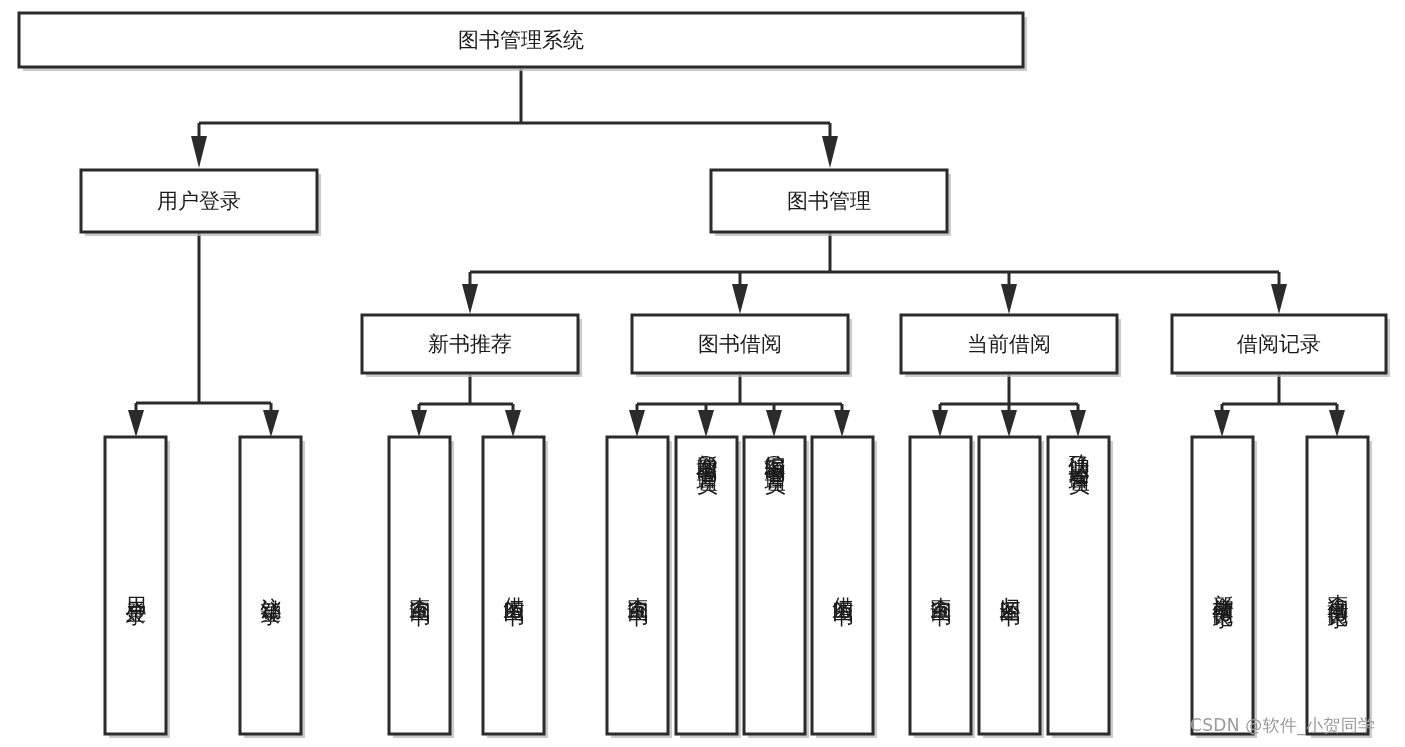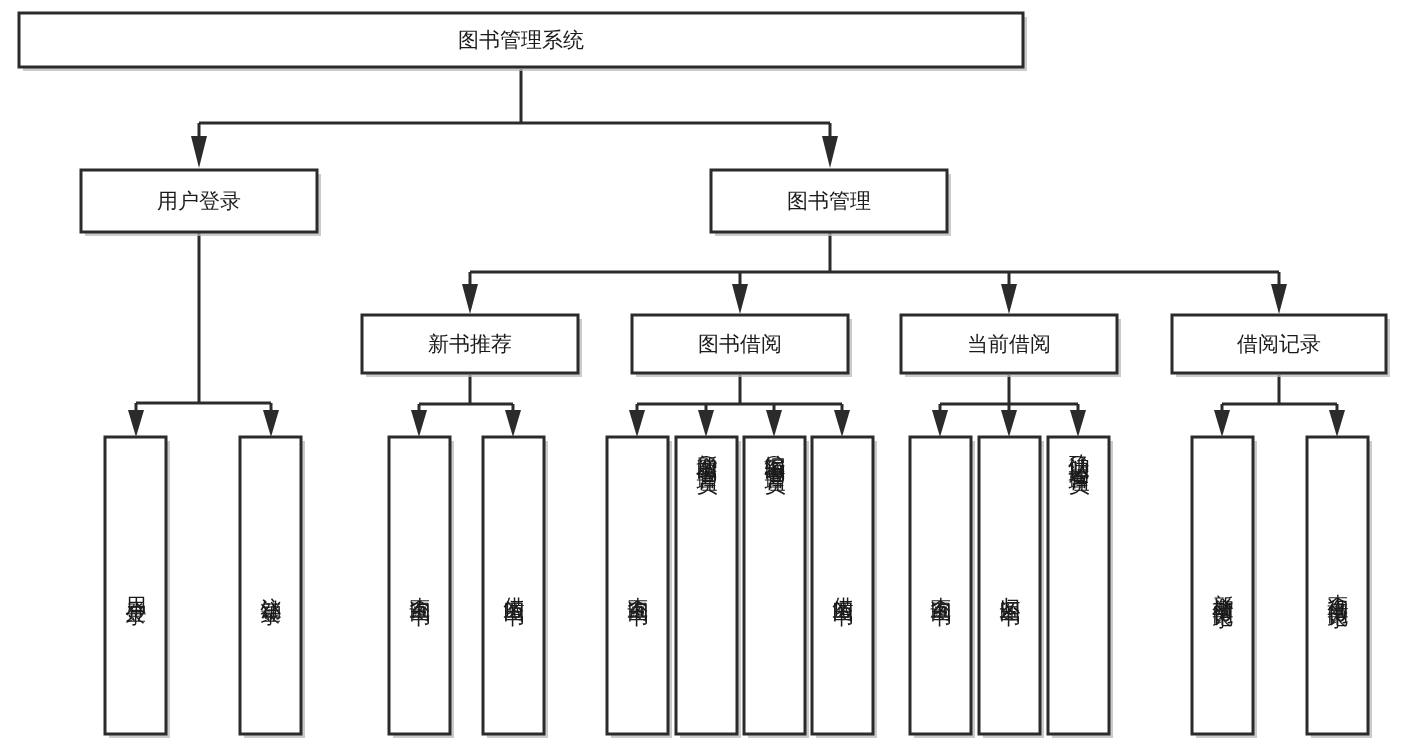--- a/index.html
+++ b/index.html
@@ -279,14 +279,15 @@
   </div>
 
   <div class="vert-label-wrap" style="left:1192px; top:437px; width:61px; height:297px;">
     <span class="vert-label">新增借阅记录</span>
   </div>
 
   <div class="vert-label-wrap" style="left:1307px; top:437px; width:61px; height:297px;">
     <span class="vert-label">查询借阅记录</span>
   </div>
 
+  <div class="watermark">CSDN @软件_小贺同学</div>
 
 </div>
 
 </body></html>

